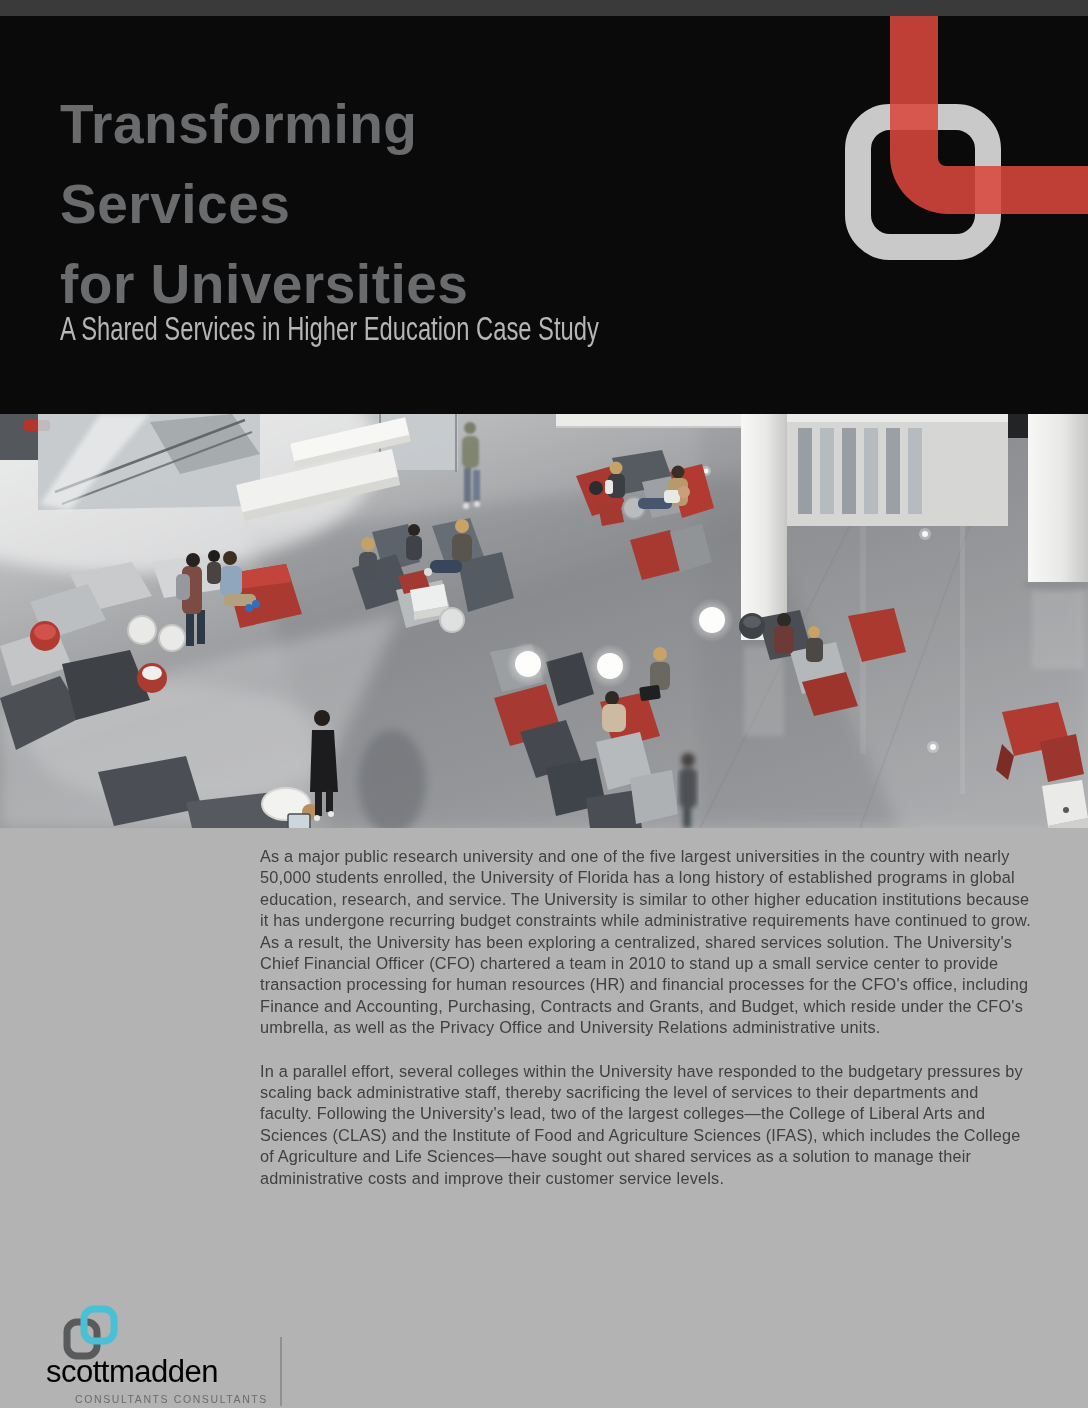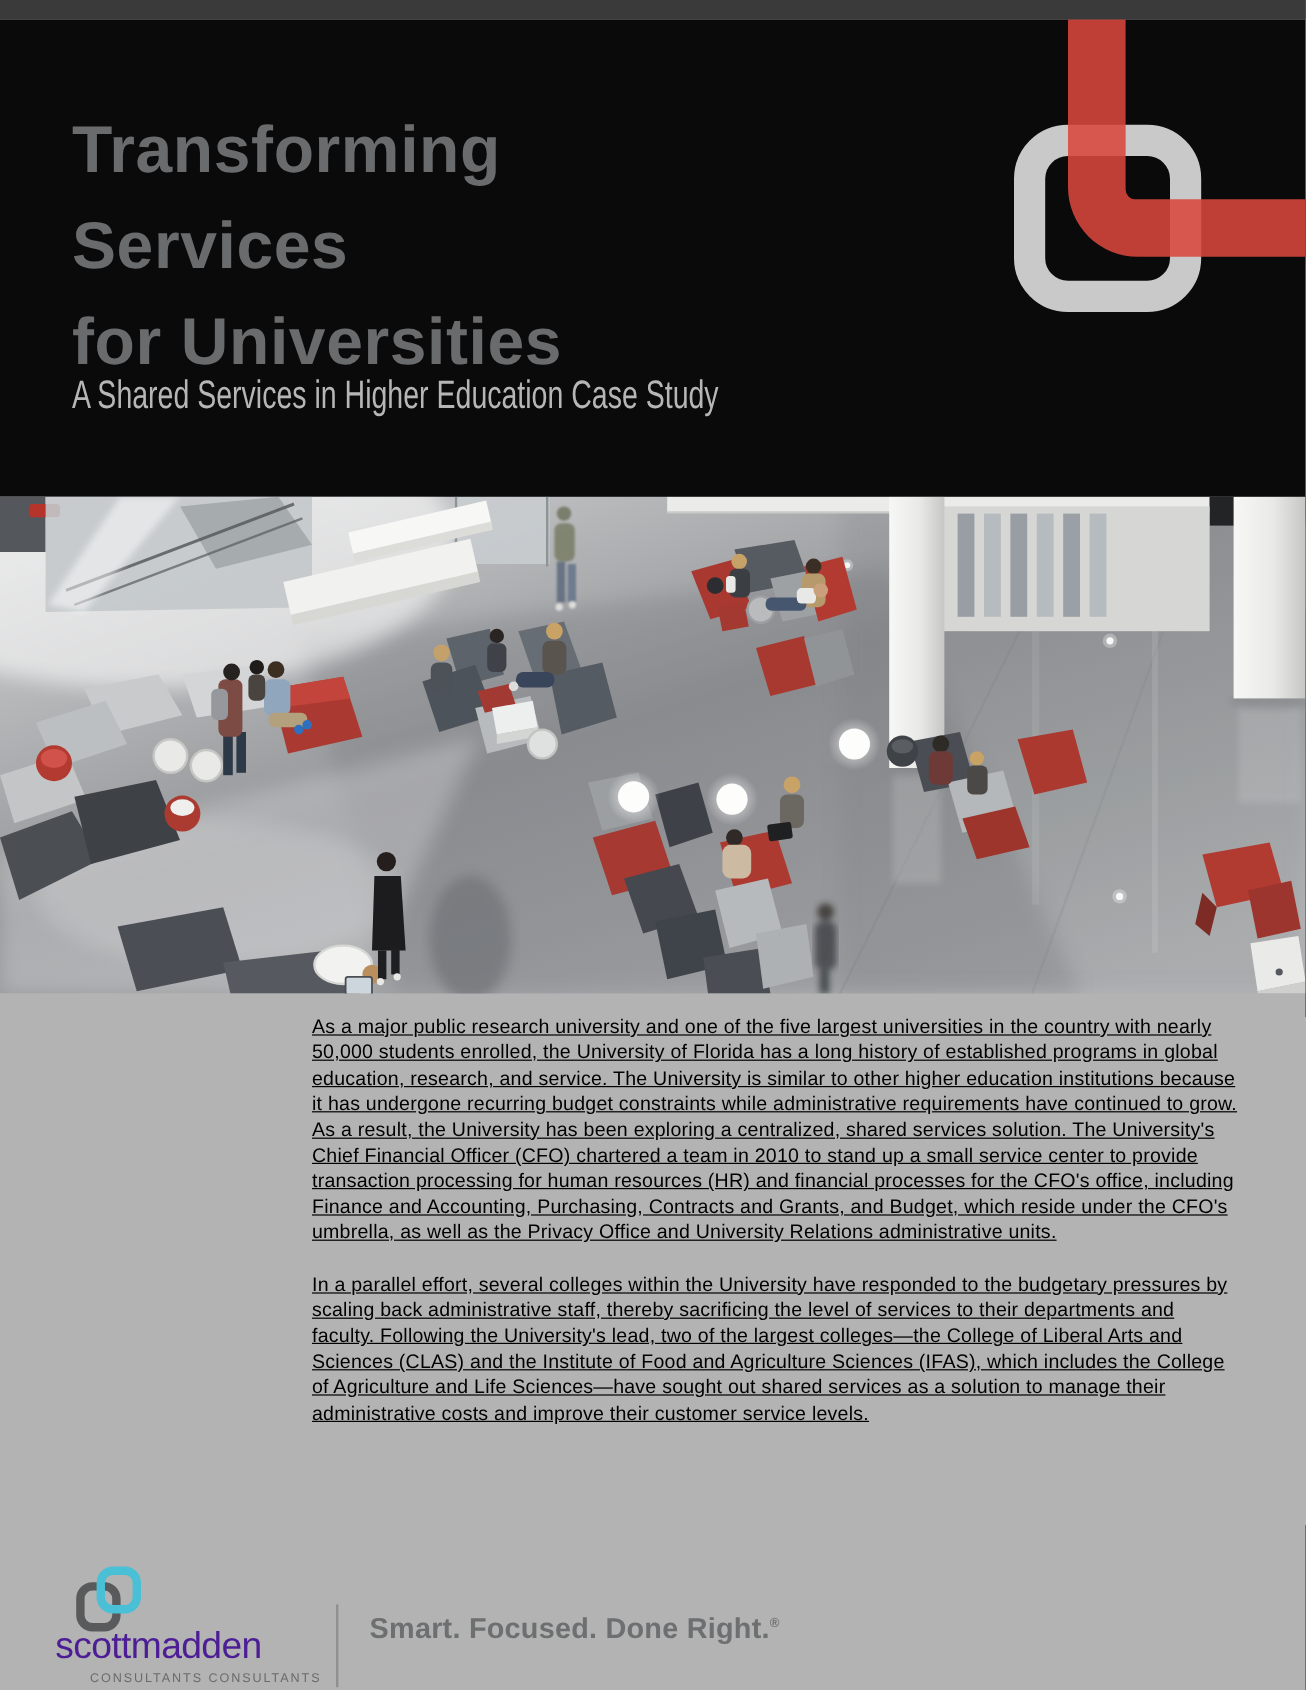--- a/index.html
+++ b/index.html
@@ -8,26 +8,26 @@
   
   .header{position:absolute;left:0;top:0;width:1088px;height:398px;background:#0a0a0b;}
   .title{position:absolute;left:60px;top:68px;margin:0;color:#6a6b6d;font-size:55px;line-height:80px;
          font-weight:bold;letter-spacing:.5px;white-space:pre-line;}
   .subtitle{position:absolute;left:60px;top:294px;margin:0;color:#b6b6b6;font-size:33px;font-weight:normal;
             letter-spacing:0;transform:scaleX(.72);transform-origin:left center;white-space:nowrap;}
   .brandmark{position:absolute;right:0;top:0;width:268px;height:260px;}
   
   .photo{position:absolute;left:0;top:398px;width:1088px;height:414px;display:block;}
   
-  .copy{position:absolute;left:260px;top:830px;width:772px;color:#000000;font-size:16.3px;
-        line-height:21.4px;letter-spacing:.2px;text-decoration:underline;}
+  .copy{position:absolute;left:260px;top:830px;width:772px;color:#404040;font-size:16.3px;
+        line-height:21.4px;letter-spacing:.2px;}
   .copy p{margin:0 0 22px 0;}
   
   .f-logo-icon{position:absolute;left:62px;top:1289px;width:56px;height:58px;}
-  .f-brand{position:absolute;left:46px;top:1338px;margin:0;color:#4c1d95;font-size:31px;font-weight:normal;
+  .f-brand{position:absolute;left:46px;top:1338px;margin:0;color:#000000;font-size:31px;font-weight:normal;
            letter-spacing:-.5px;text-align:right;}
   .f-brand-sub{position:absolute;left:75px;top:1377px;margin:0;color:#6a6b6d;font-size:10.5px;
                letter-spacing:1.6px;font-weight:normal;}
   .f-divider{position:absolute;left:280px;top:1321px;width:2px;height:69px;background:#8f9092;}
   .f-tagline{position:absolute;left:308px;top:1328px;margin:0;color:#6e6f71;font-size:24px;font-weight:bold;
              letter-spacing:.2px;}
   .f-tagline sup{font-size:11px;font-weight:bold;}
 </style>
 </head>
 <body>
@@ -303,15 +303,14 @@
     <p>In a parallel effort, several colleges within the University have responded to the budgetary pressures by scaling back administrative staff, thereby sacrificing the level of services to their departments and faculty. Following the University's lead, two of the largest colleges—the College of Liberal Arts and Sciences (CLAS) and the Institute of Food and Agriculture Sciences (IFAS), which includes the College of Agriculture and Life Sciences—have sought out shared services as a solution to manage their administrative costs and improve their customer service levels.</p>
   </div>
 
   <svg class="f-logo-icon" viewBox="0 0 56 58" aria-hidden="true">
     <rect x="5" y="17" width="30" height="34" rx="10" fill="none" stroke="#595a5c" stroke-width="7"></rect>
     <rect x="22" y="4" width="30" height="32" rx="10" fill="none" stroke="#49c0d6" stroke-width="7"></rect>
   </svg>
   <p class="f-brand">scottmadden</p>
   <p class="f-brand-sub">CONSULTANTS CONSULTANTS</p>
   <div class="f-divider"></div>
-  <p class="f-tagline"><span>Smart. Focused. Done Right.</span><sup>®</sup></p>
 
 </div>
 
 </body></html>

